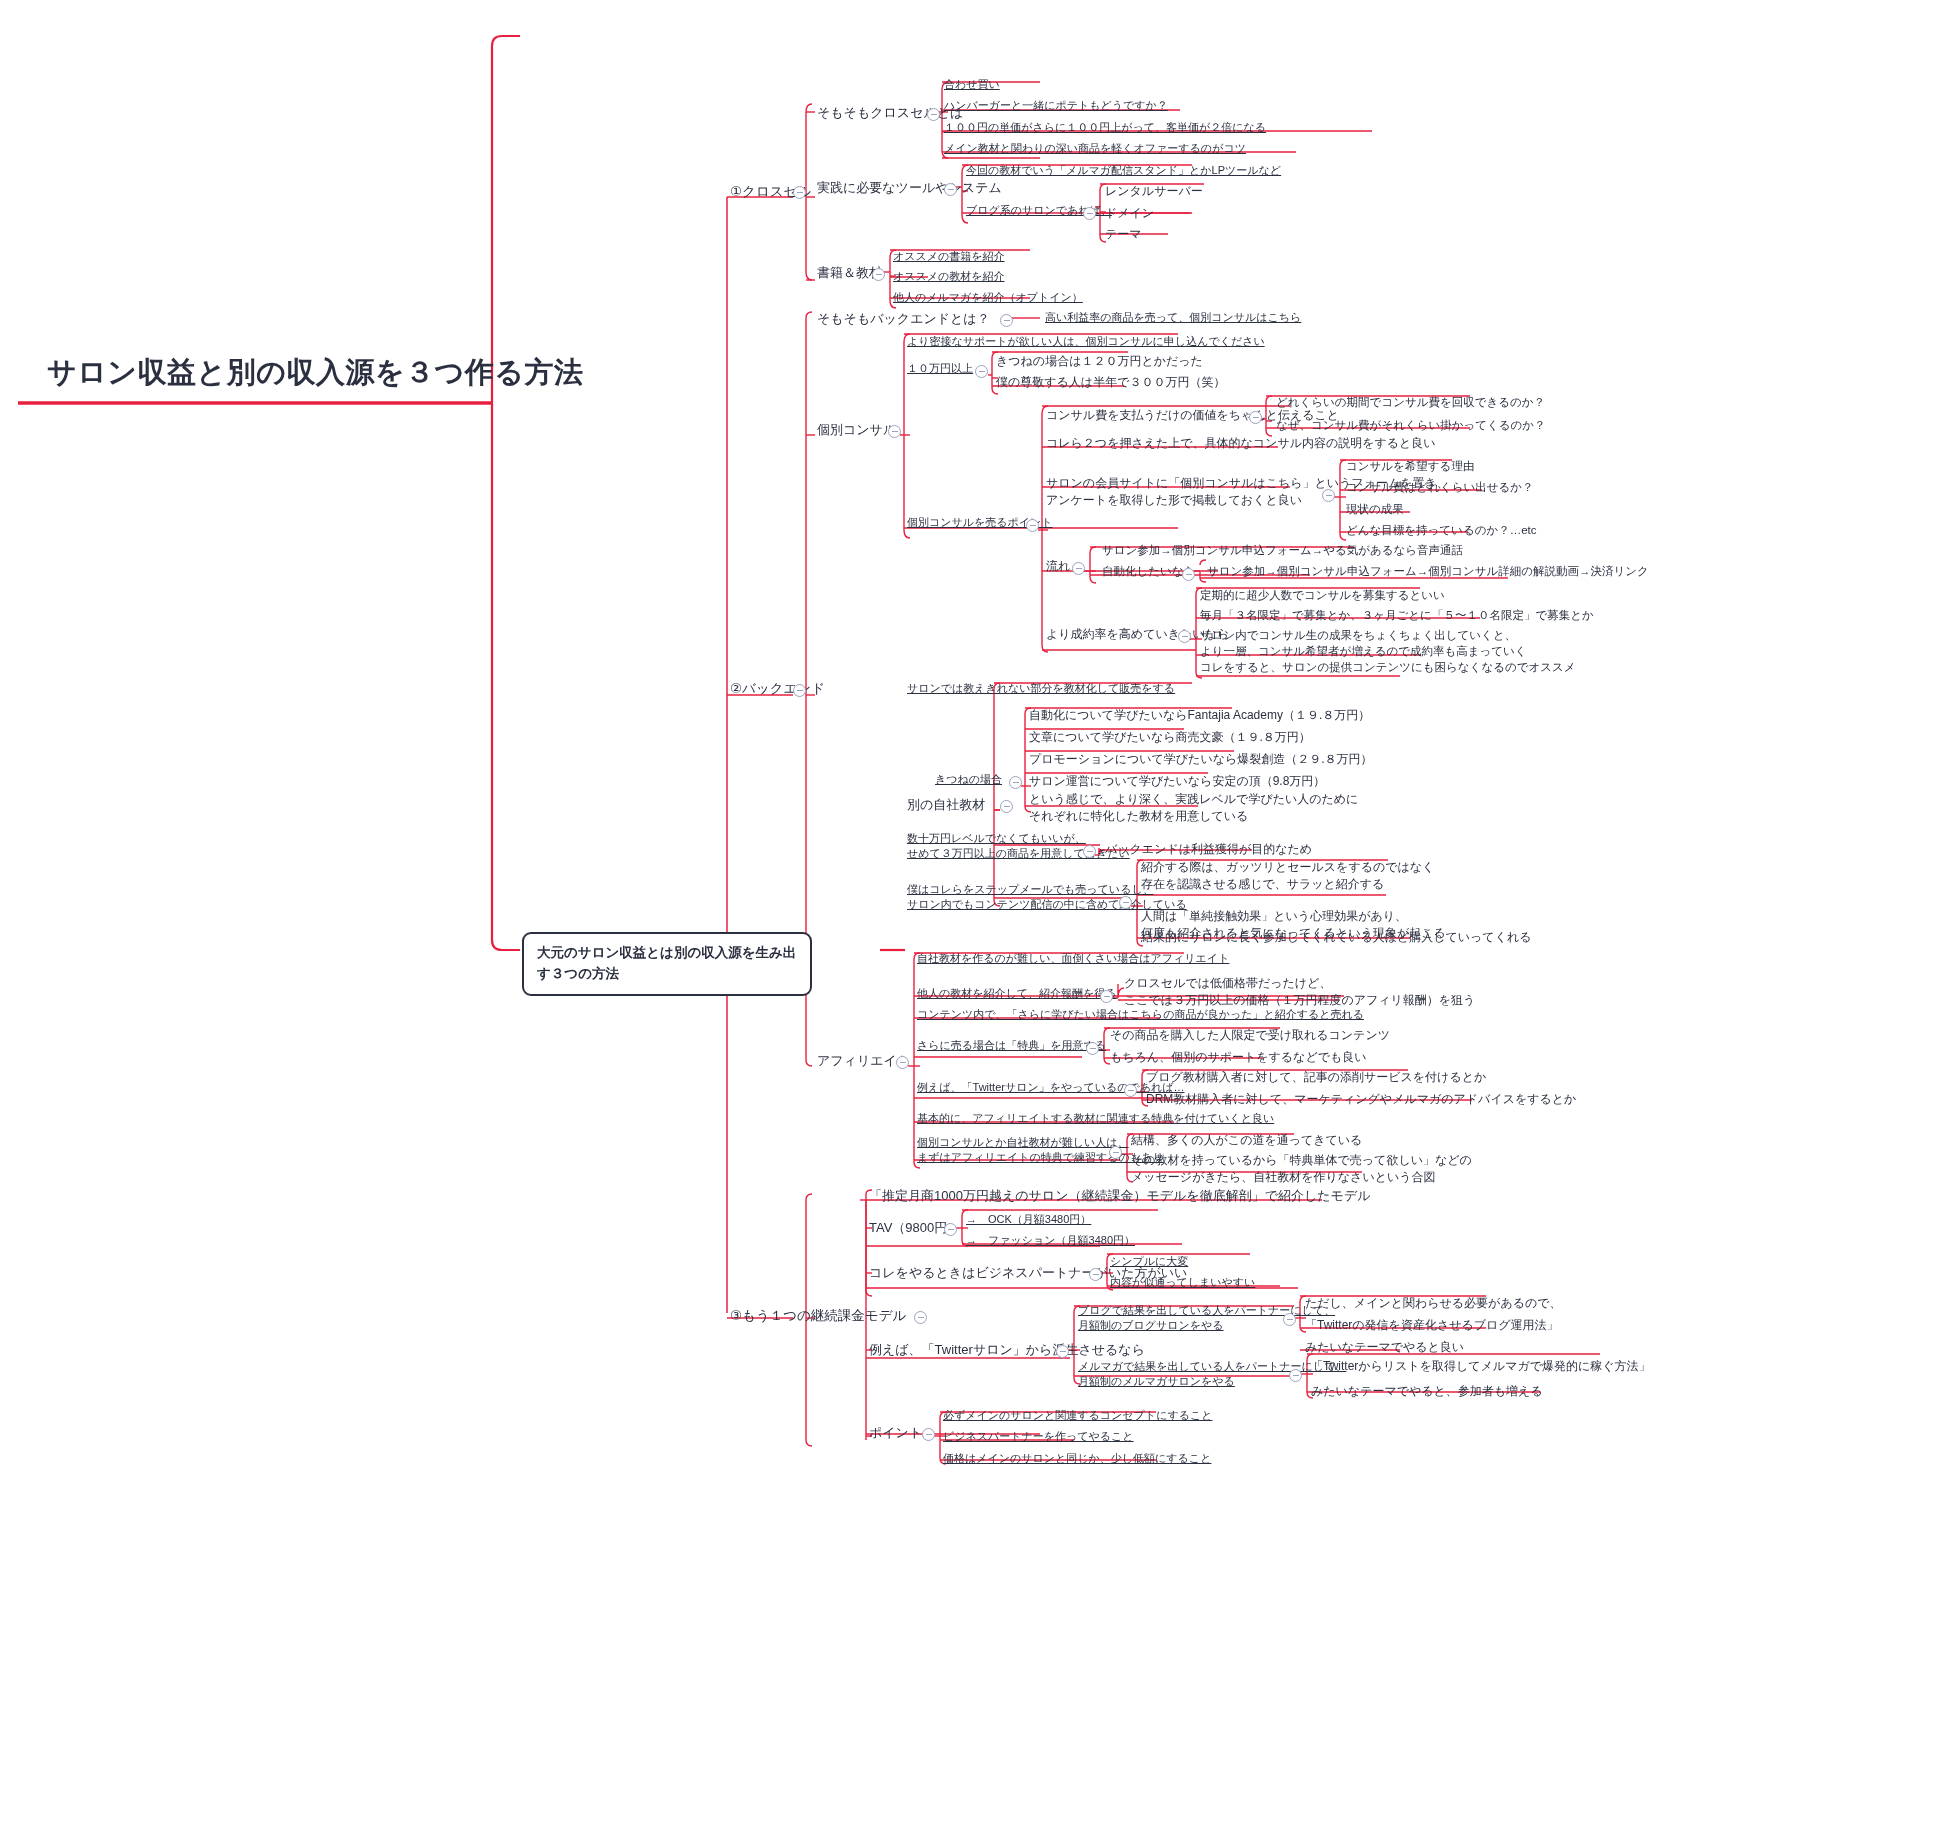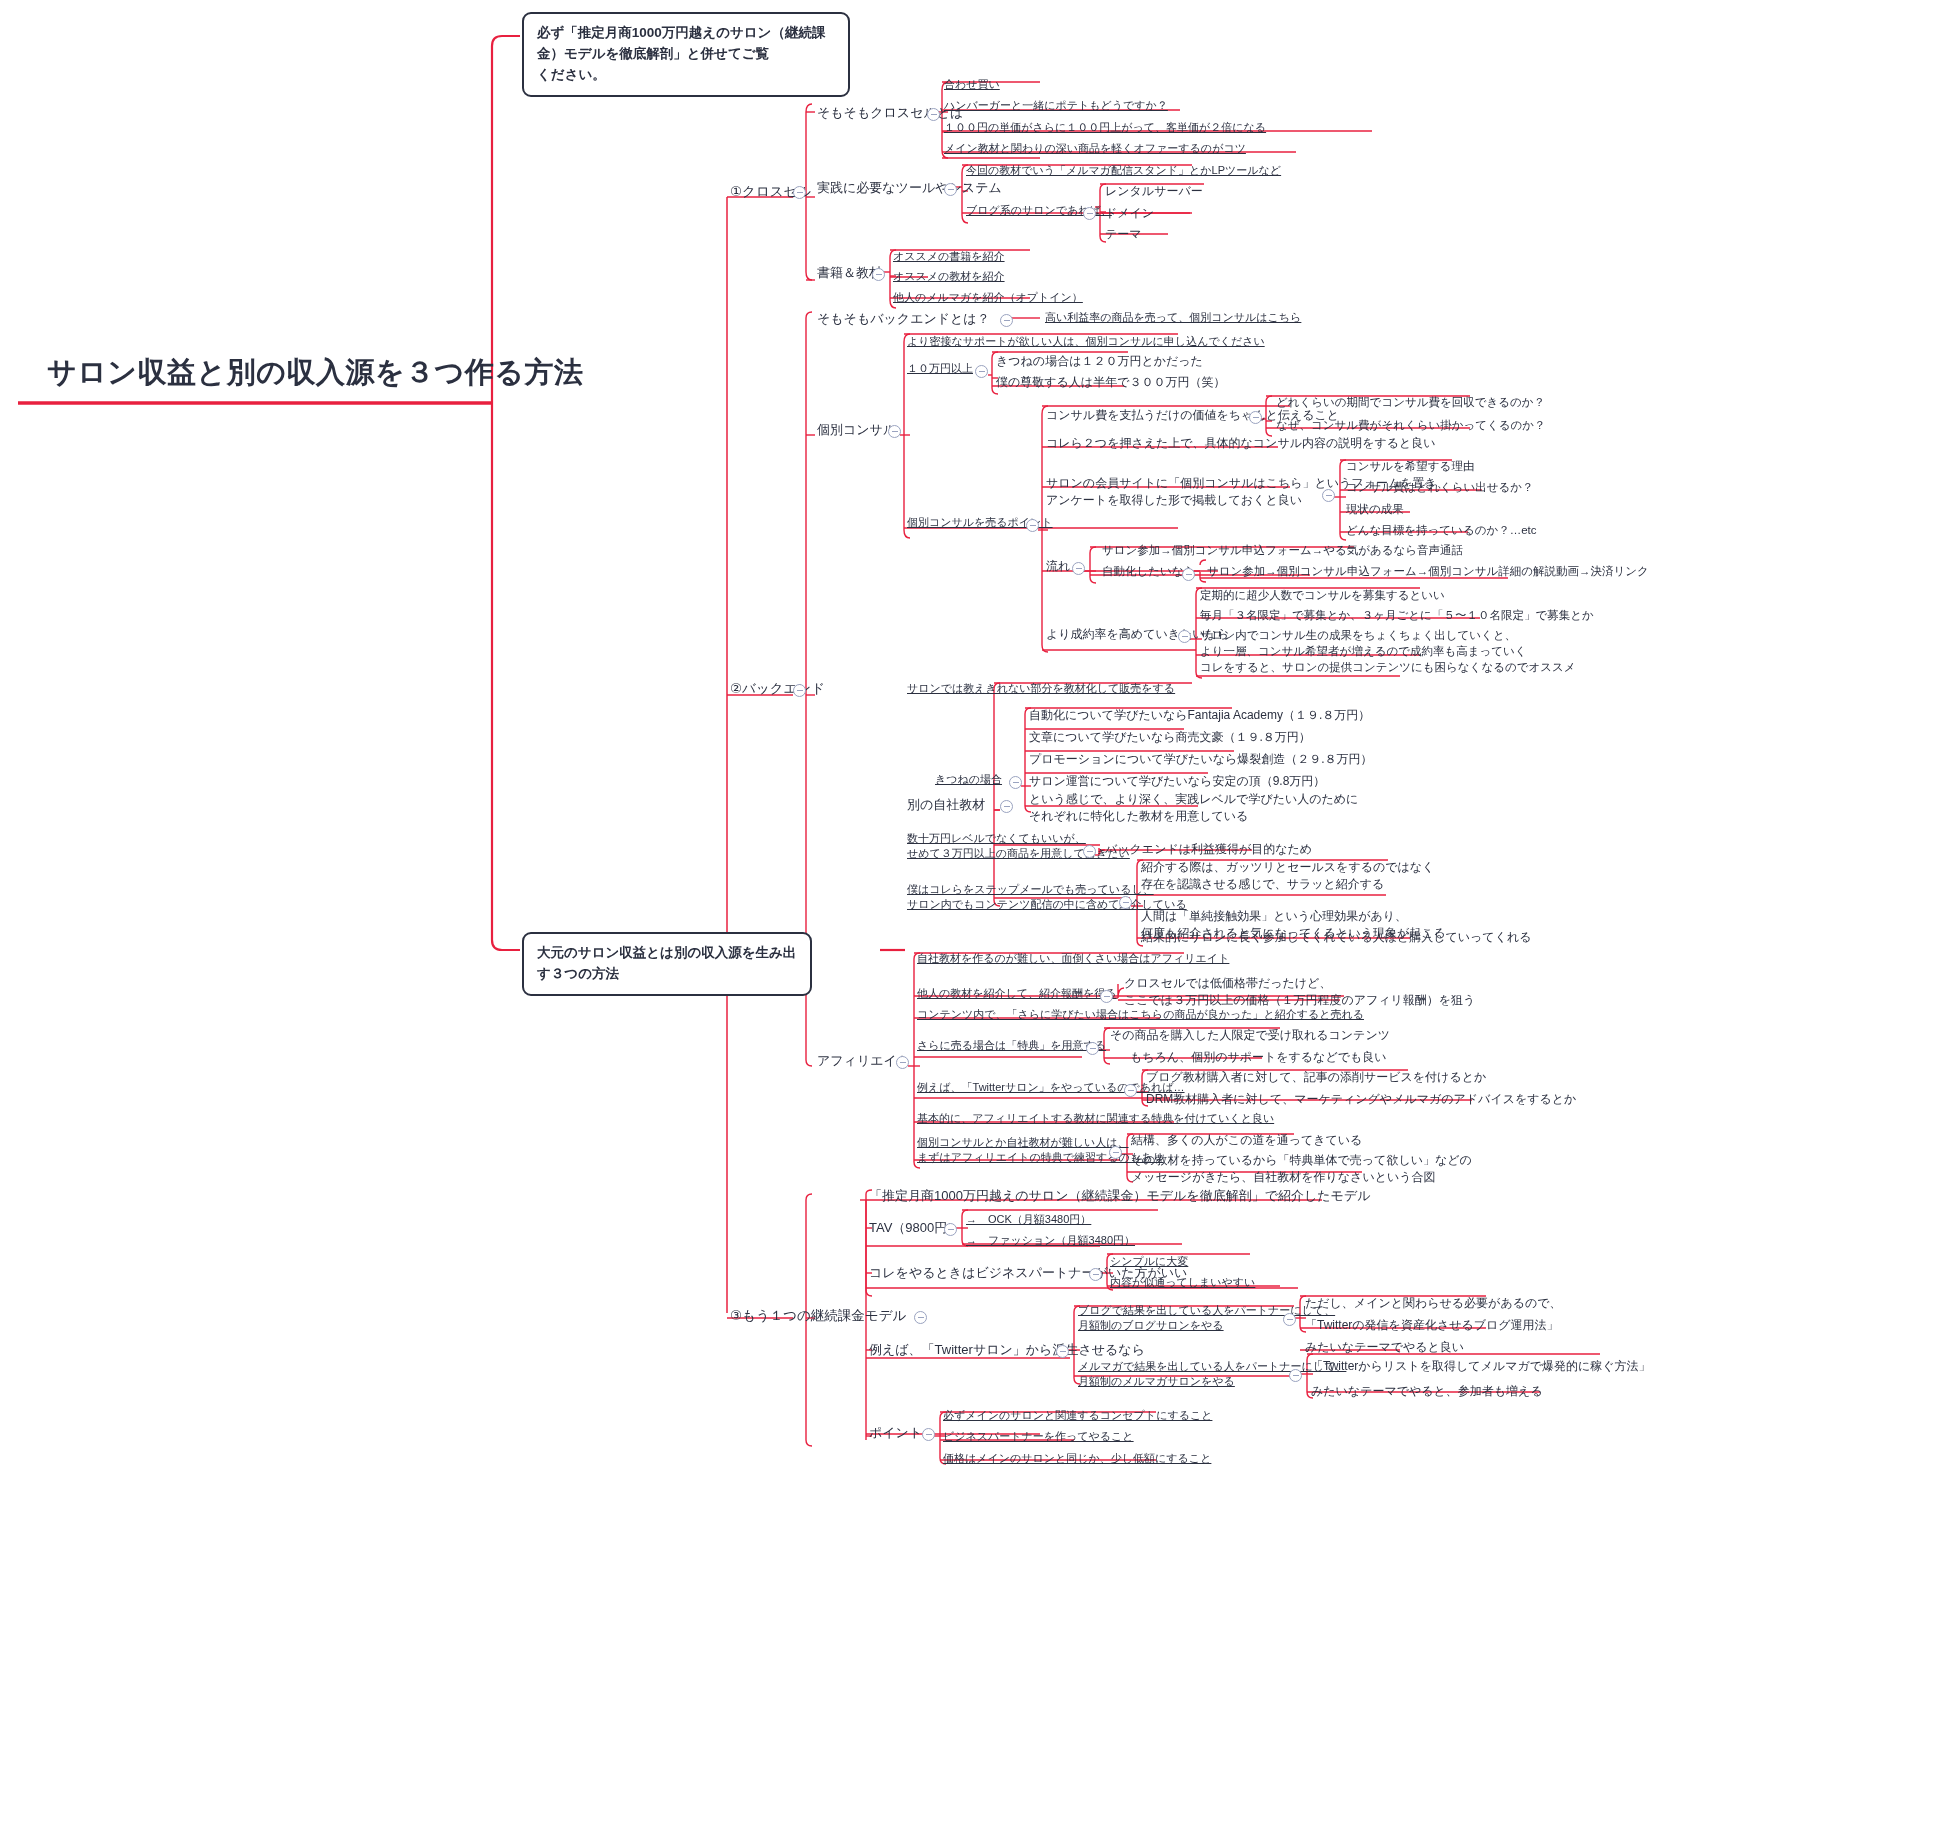--- a/index.html
+++ b/index.html
@@ -313,22 +313,20 @@
 
       <path d="M934 1436 H940"></path>
       <path d="M940 1418 Q940 1412 946 1412 M940 1418 V1458 Q940 1464 946 1464"></path>
       <path d="M940 1436 H946"></path>
       <path d="M940 1412 H1156"></path>
       <path d="M940 1440 H1074"></path>
       <path d="M940 1460 H1156"></path>
     </g>
   </svg>
 
-  <div class="callout" id="callout-top" style="left:522px;top:12px;width:328px;">必ず「推定月商1000万円越えのサロン（継続課金）モデルを徹底解剖」と併せてご覧
-ください。</div>
 
   <div class="callout" id="callout-main" style="left:522px;top:932px;width:290px;">大元のサロン収益とは別の収入源を生み出す３つの方法</div>
 
   <div id="node-layer">
       <div class="node lvl0" id="root" style="left: 47px; top: 352px;">サロン収益と別の収入源を３つ作る方法</div>
       <div class="node lvl1" id="n-crosssell" style="left: 730px; top: 183px;">①クロスセル</div>
       <div class="node lvl2" id="n-cs-what" style="left: 817px; top: 104px;">そもそもクロスセルとは</div>
       <div class="node lvl3" id="n-cs-what-1" style="left: 944px; top: 77px;">合わせ買い</div>
       <div class="node lvl3" id="n-cs-what-2" style="left: 944px; top: 98px;">ハンバーガーと一緒にポテトもどうですか？</div>
       <div class="node lvl3" id="n-cs-what-3" style="left: 944px; top: 120px;">１００円の単価がさらに１００円上がって、客単価が２倍になる</div>
@@ -392,21 +390,21 @@
 何度も紹介されると気になってくるという現象が起こる</div>
       <div class="node lvl4" id="n-own-3c" style="left: 1141px; top: 929px;">結果的にサロンに長く参加してくれている人ほど購入していってくれる</div>
       <div class="node lvl2" id="n-affi" style="left: 817px; top: 1052px;">アフィリエイト</div>
       <div class="node lvl3" id="n-affi-1" style="left: 917px; top: 951px;">自社教材を作るのが難しい、面倒くさい場合はアフィリエイト</div>
       <div class="node lvl3" id="n-affi-2" style="left: 917px; top: 986px;">他人の教材を紹介して、紹介報酬を得る</div>
       <div class="node lvl4" id="n-affi-2a" style="left: 1124px; top: 975px;">クロスセルでは低価格帯だったけど、
 ここでは３万円以上の価格（１万円程度のアフィリ報酬）を狙う</div>
       <div class="node lvl3" id="n-affi-3" style="left: 917px; top: 1007px;">コンテンツ内で、「さらに学びたい場合はこちらの商品が良かった」と紹介すると売れる</div>
       <div class="node lvl3" id="n-affi-4" style="left: 917px; top: 1038px;">さらに売る場合は「特典」を用意する</div>
       <div class="node lvl4" id="n-affi-4a" style="left: 1110px; top: 1027px;">その商品を購入した人限定で受け取れるコンテンツ</div>
-      <div class="node lvl4" id="n-affi-4b" style="left: 1110px; top: 1049px; margin-left: 20px;">もちろん、個別のサポートをするなどでも良い</div>
+      <div class="node lvl4" id="n-affi-4b" style="left: 1110px; top: 1049px;">もちろん、個別のサポートをするなどでも良い</div>
       <div class="node lvl3" id="n-affi-5" style="left: 917px; top: 1080px;">例えば、「Twitterサロン」をやっているのであれば…</div>
       <div class="node lvl4" id="n-affi-5a" style="left: 1146px; top: 1069px;">ブログ教材購入者に対して、記事の添削サービスを付けるとか</div>
       <div class="node lvl4" id="n-affi-5b" style="left: 1146px; top: 1091px;">DRM教材購入者に対して、マーケティングやメルマガのアドバイスをするとか</div>
       <div class="node lvl3" id="n-affi-6" style="left: 917px; top: 1111px;">基本的に、アフィリエイトする教材に関連する特典を付けていくと良い</div>
       <div class="node lvl3" id="n-affi-7" style="left: 917px; top: 1135px;">個別コンサルとか自社教材が難しい人は、
 まずはアフィリエイトの特典で練習するのもあり</div>
       <div class="node lvl4" id="n-affi-7a" style="left: 1131px; top: 1132px;">結構、多くの人がこの道を通ってきている</div>
       <div class="node lvl4" id="n-affi-7b" style="left: 1131px; top: 1152px;">その教材を持っているから「特典単体で売って欲しい」などの
 メッセージがきたら、自社教材を作りなさいという合図</div>
       <div class="node lvl1" id="n-sub" style="left: 730px; top: 1307px;">③もう１つの継続課金モデル</div>

